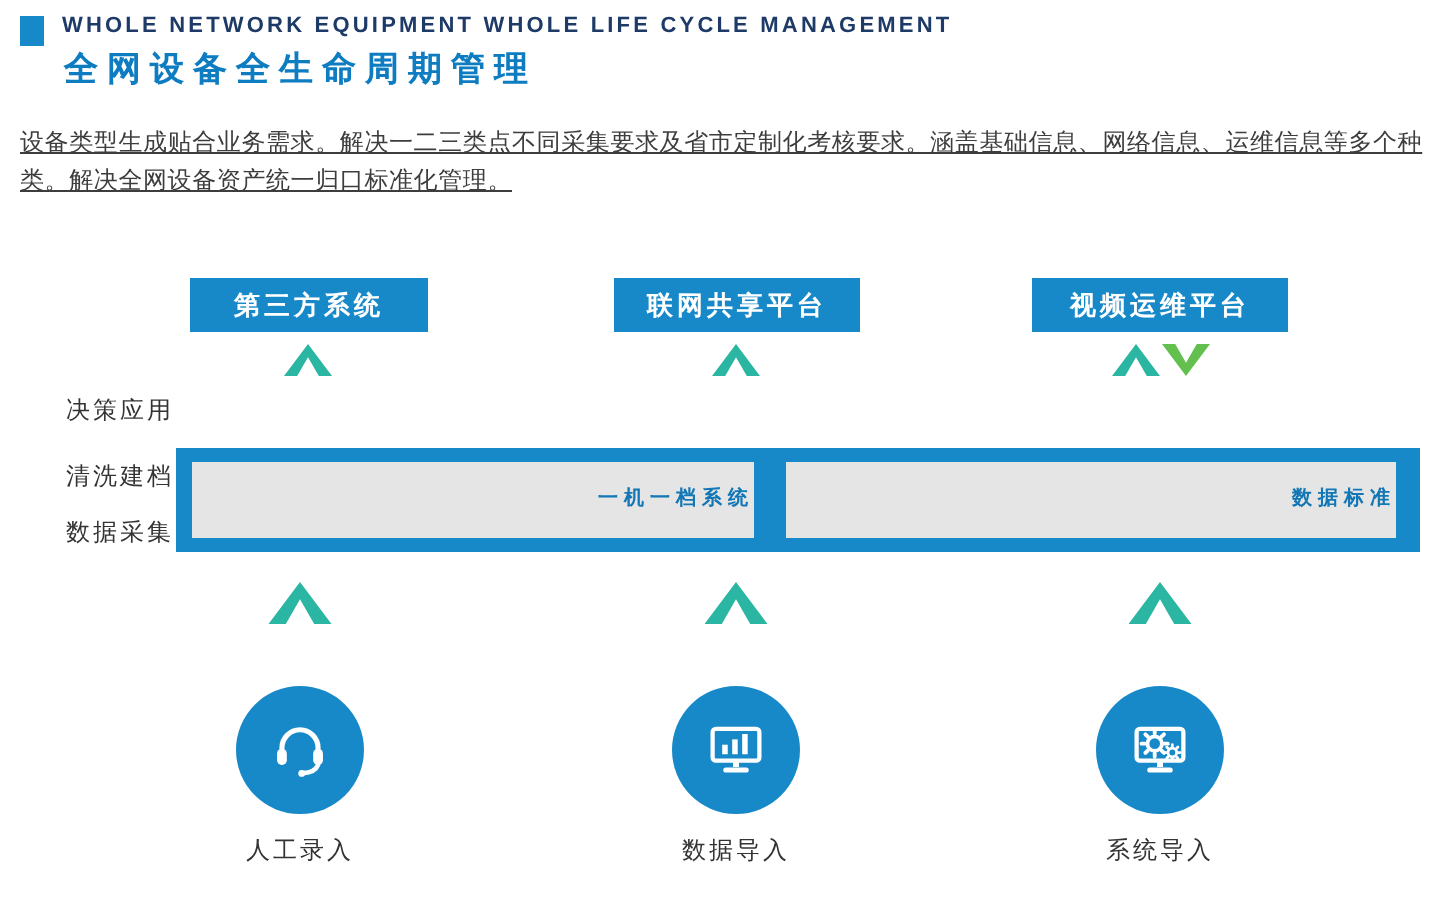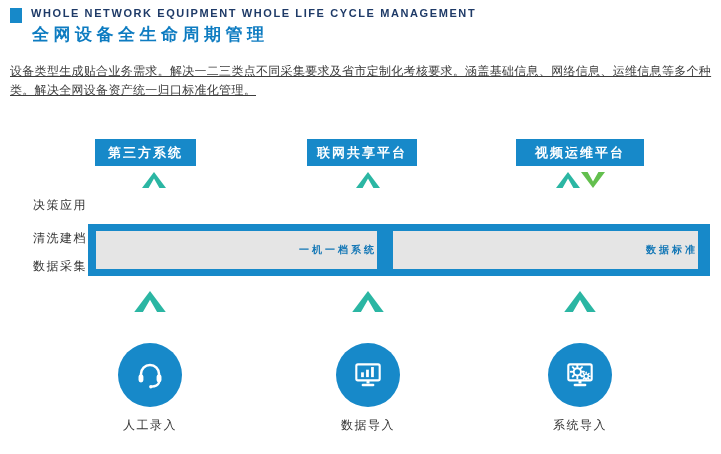--- a/index.html
+++ b/index.html
@@ -111,22 +111,22 @@
 <body>
 
 <div class="page">
 
   <span class="marker"></span>
   <div class="en-title">WHOLE NETWORK EQUIPMENT WHOLE LIFE CYCLE MANAGEMENT</div>
   <div class="zh-title">全网设备全生命周期管理</div>
 
   <p class="desc">设备类型生成贴合业务需求。解决一二三类点不同采集要求及省市定制化考核要求。涵盖基础信息、网络信息、运维信息等多个种类。解决全网设备资产统一归口标准化管理。</p>
 
-  <div class="top-box" style="left:95px; width:101px;">第三方系统</div>
-  <div class="top-box" style="left:307px; width:110px;">联网共享平台</div>
+  <div class="top-box" style="left:95px; width:119px;">第三方系统</div>
+  <div class="top-box" style="left:307px; width:123px;">联网共享平台</div>
   <div class="top-box" style="left:516px; width:128px;">视频运维平台</div>
 
   <svg class="chev" style="left:142px; top:172px;" width="24" height="16" viewBox="0 0 24 16">
     <polygon points="0,16 12,0 24,16 17.4,16 12,6.6 6.6,16" fill="#2bb6a3"></polygon>
   </svg>
   <svg class="chev" style="left:356px; top:172px;" width="24" height="16" viewBox="0 0 24 16">
     <polygon points="0,16 12,0 24,16 17.4,16 12,6.6 6.6,16" fill="#2bb6a3"></polygon>
   </svg>
   <svg class="chev" style="left:556px; top:172px;" width="24" height="16" viewBox="0 0 24 16">
     <polygon points="0,16 12,0 24,16 17.4,16 12,6.6 6.6,16" fill="#2bb6a3"></polygon>

